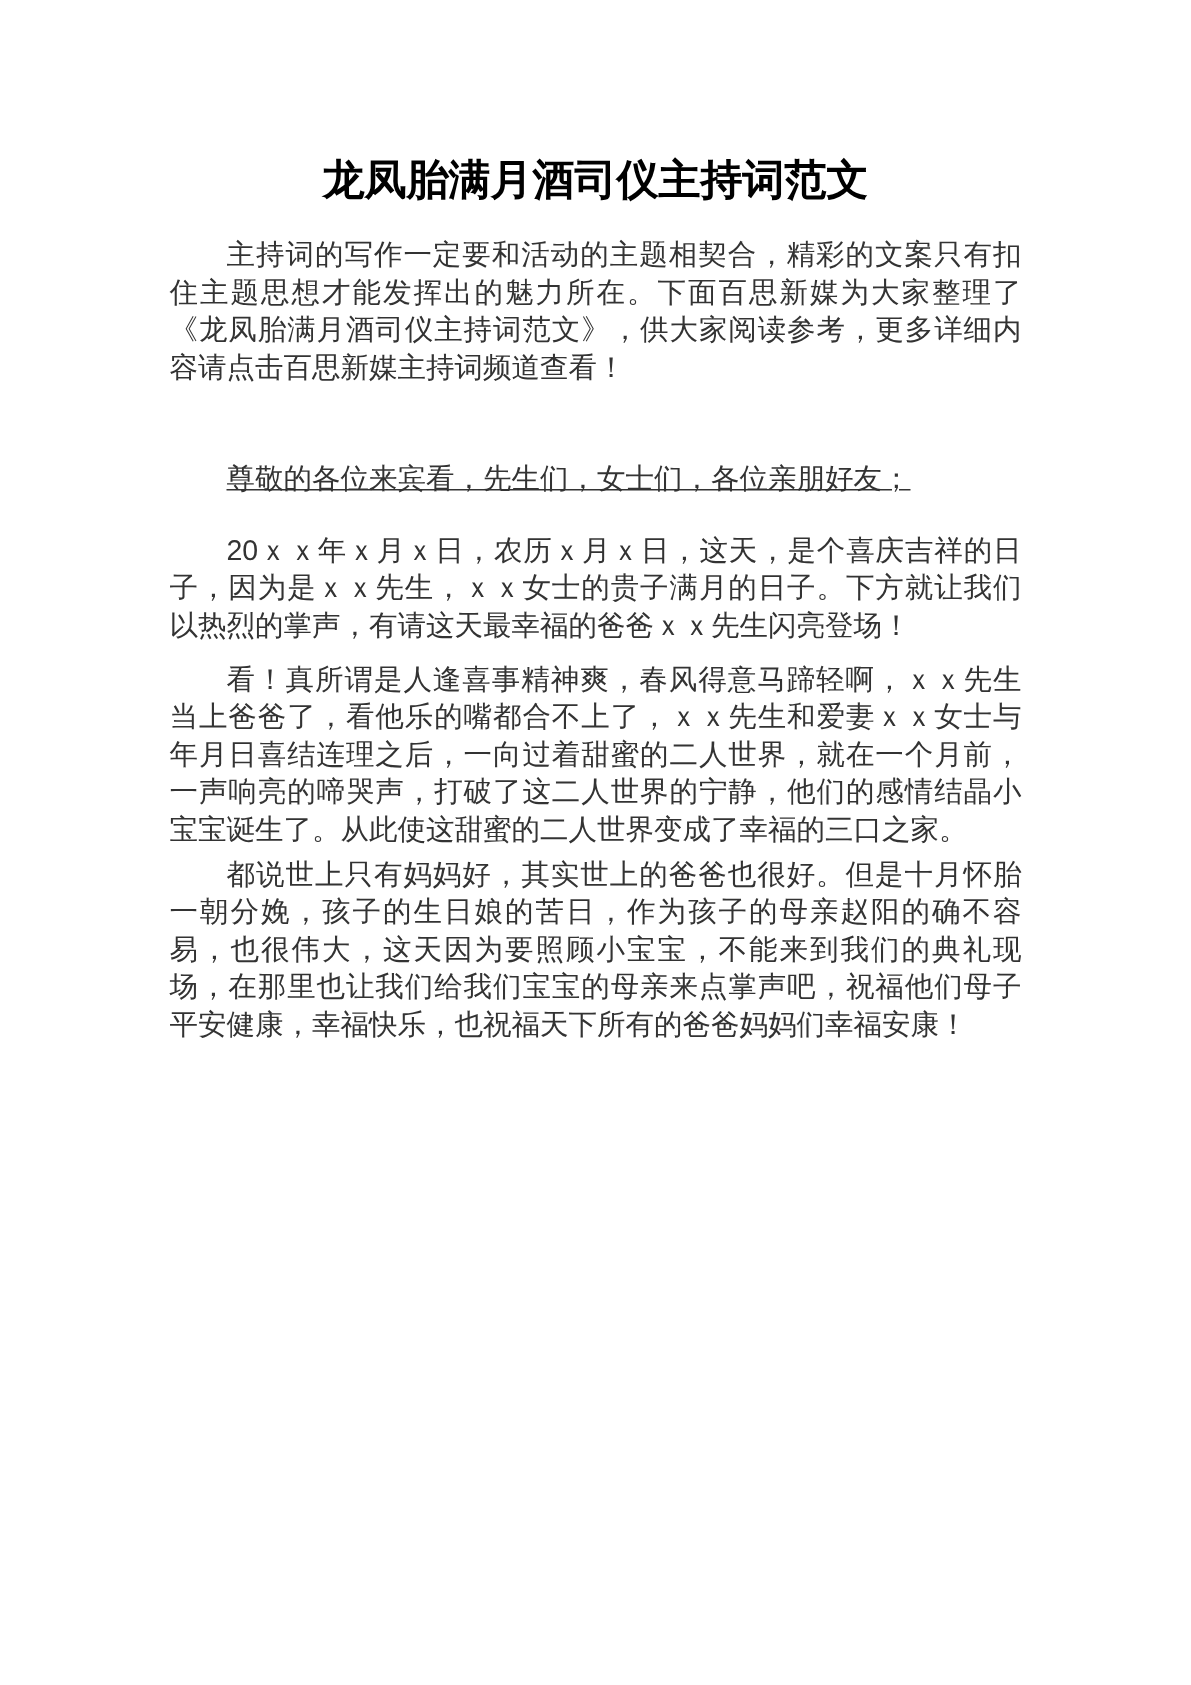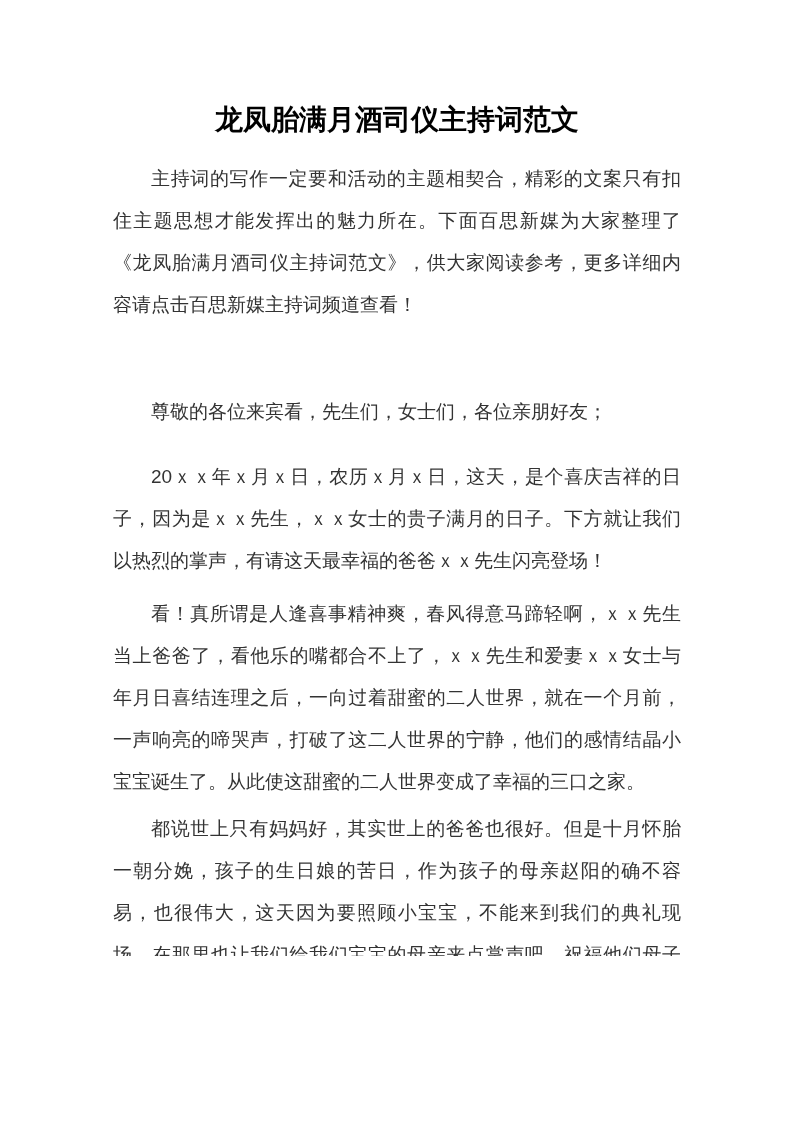--- a/index.html
+++ b/index.html
@@ -21,28 +21,28 @@
     margin: 0;
     font-size: 28px;
     line-height: 40px;
     font-weight: 700;
     text-align: center;
     color: #000000;
   }
   .para {
     margin: 0;
     font-size: 19px;
-    line-height: 42px;
+    line-height: 25px;
     text-align: justify;
     text-indent: 2em;
     color: #333333;
     word-break: break-all;
   }
   .p-intro   { margin-top: 18px; }
-  .p-greeting{ margin-top: 65px; }
+  .p-greeting{ margin-top: 49px; text-decoration: underline; }
   .p-welcome { margin-top: 25px; }
   .p-date    { margin-top: 23px; }
   .p-look    { margin-top: 11px; }
   .p-mother  { margin-top: 5px; }
   .p-father  { margin-top: 5px; }
 </style>
 </head>
 <body>
 
 <div class="page">

